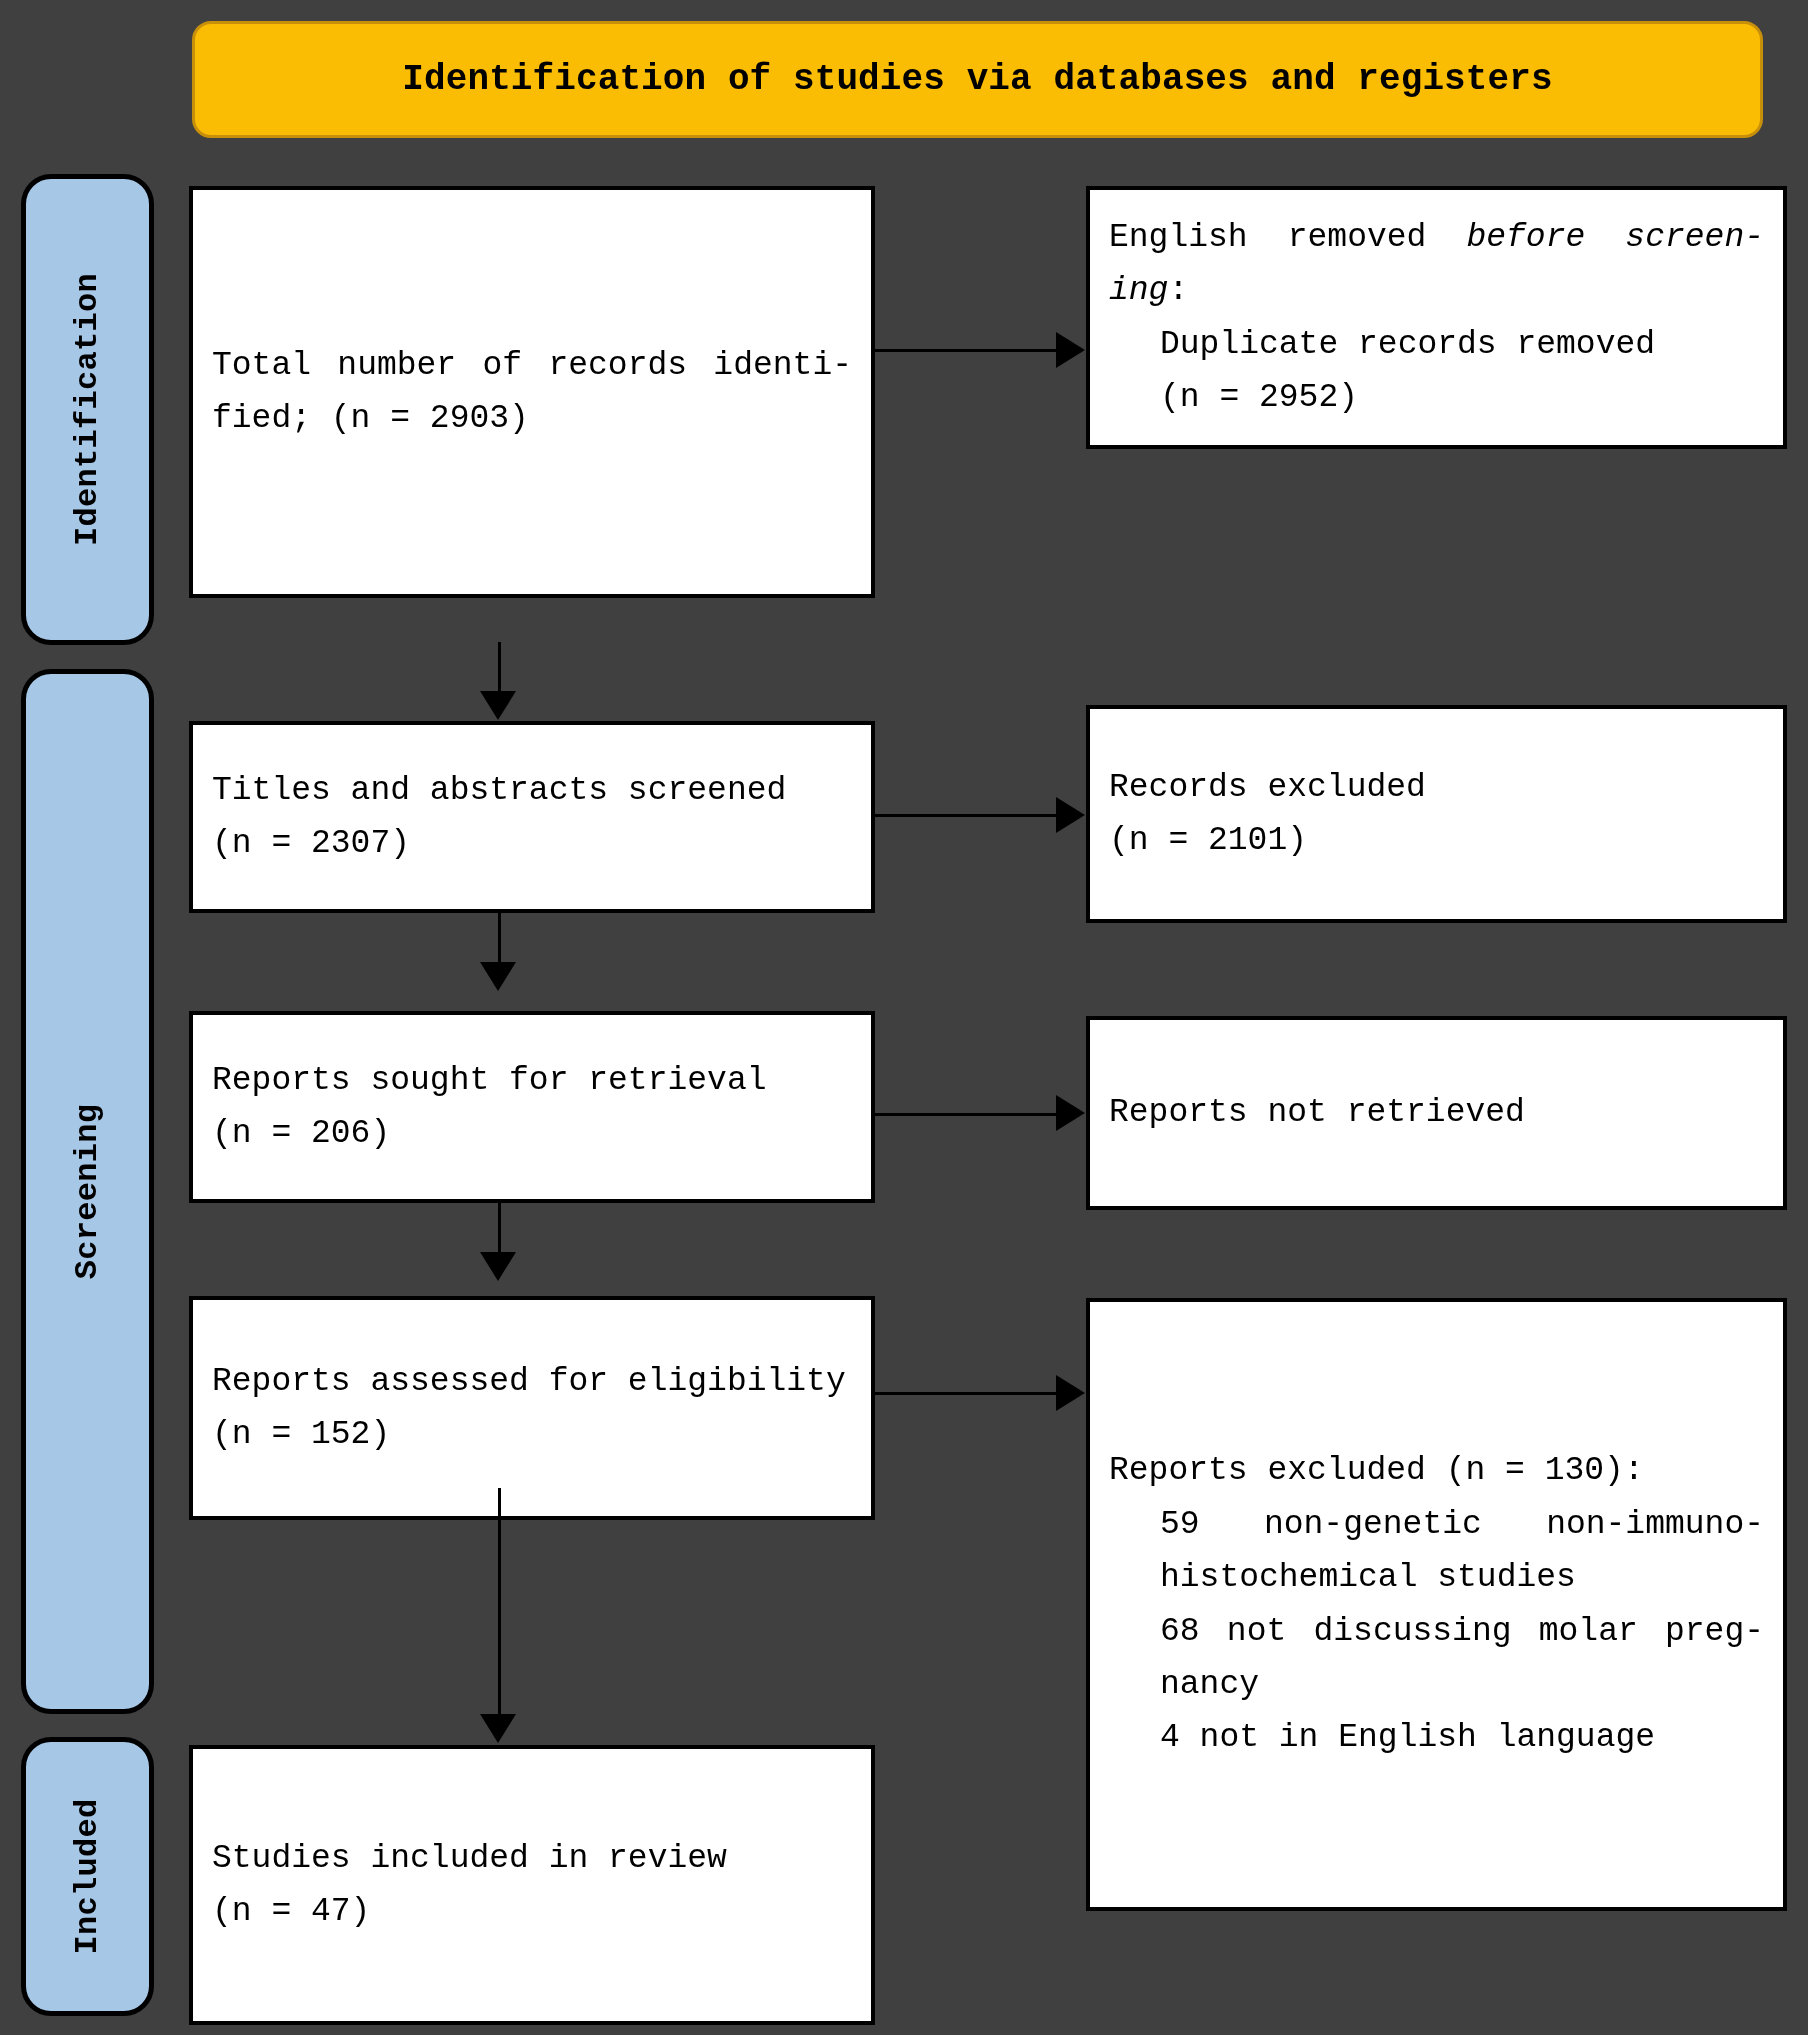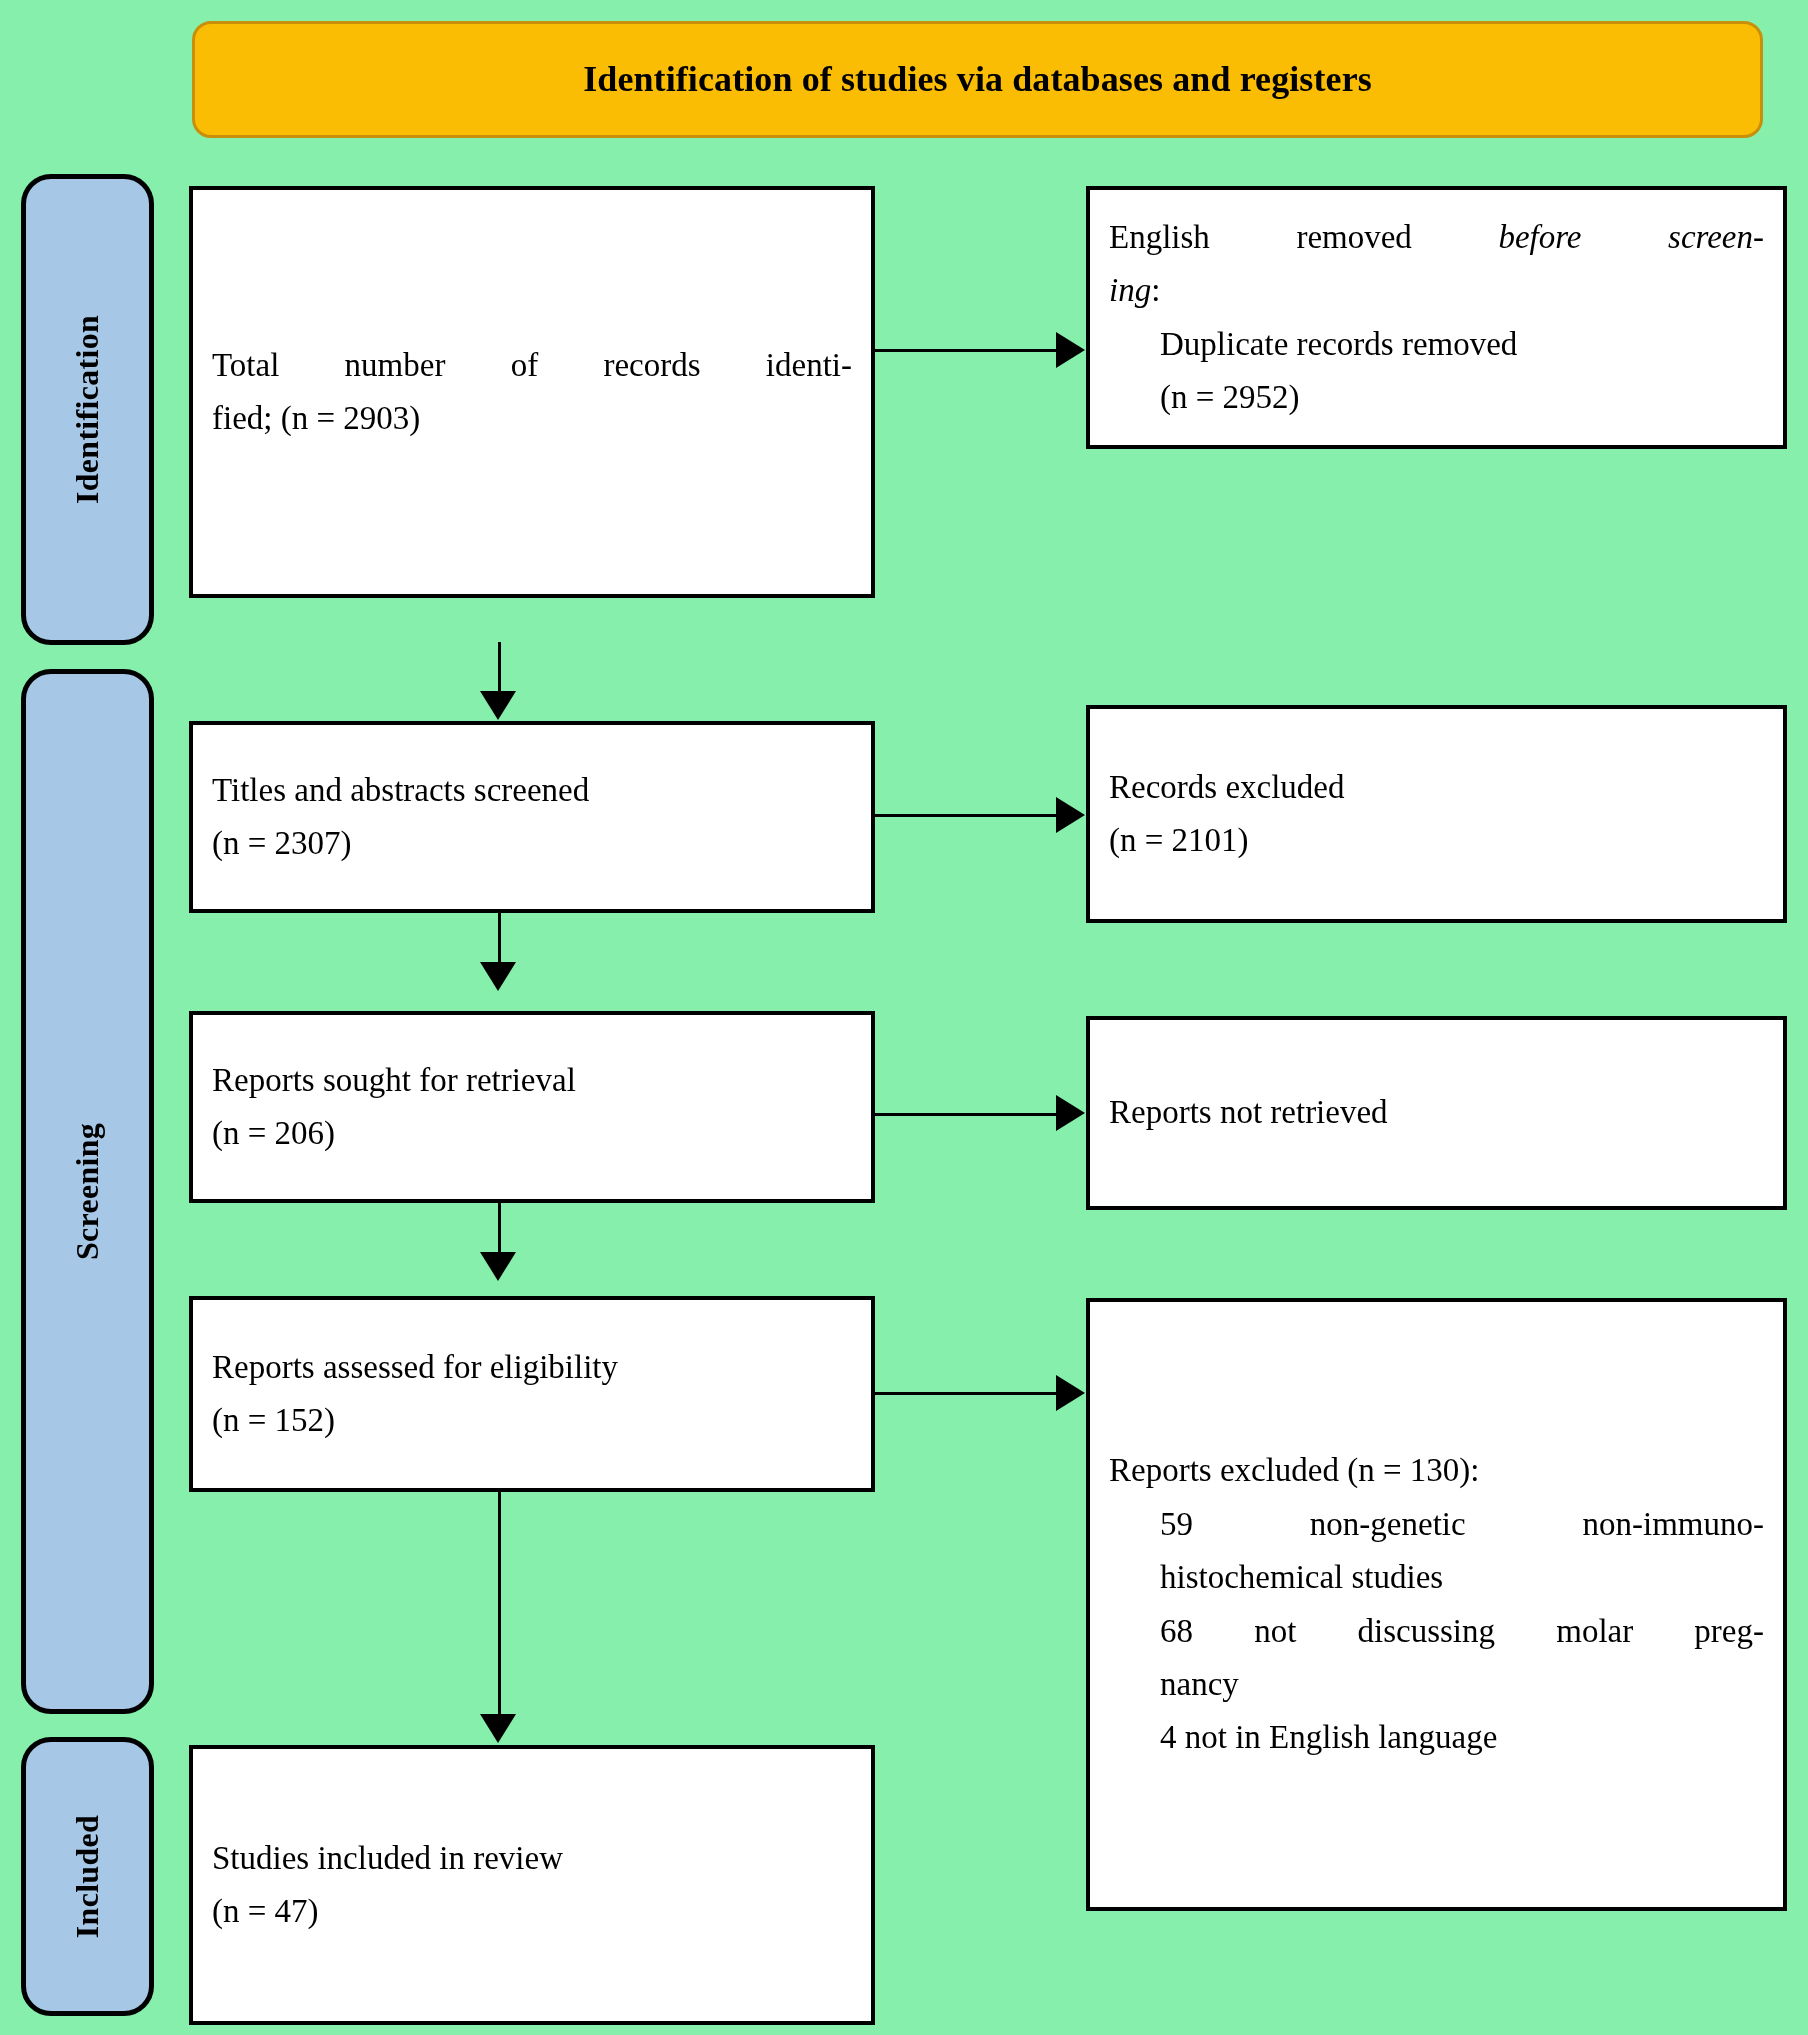--- a/index.html
+++ b/index.html
@@ -4,22 +4,22 @@
 <style>
   html, body {
     margin: 0;
     padding: 0;
     background: #ffffff;
   }
   #page {
     position: relative;
     width: 1809px;
     height: 2035px;
-    background: #86efac;
-    font-family: Liberation Serif, serif;
+    background: #404040;
+    font-family: Liberation Mono, monospace;
     overflow: hidden;
   }
 
   
   .banner {
     position: absolute;
     left: 192px;
     top: 20.6px;
     width: 1571px;
     height: 117px;
@@ -92,21 +92,21 @@
     white-space: normal;
     text-align: justify;
     text-align-last: justify;
   }
   .it { font-style: italic; }
 
   
   #box-identified { left: 189px; top: 186px;  width: 686px; height: 412px; }
   #box-screened   { left: 189px; top: 721px; width: 686px; height: 192px; }
   #box-sought     { left: 189px; top: 1011px; width: 686px; height: 192px; }
-  #box-assessed   { left: 189px; top: 1296px; width: 686px; height: 196px; }
+  #box-assessed   { left: 189px; top: 1296px; width: 686px; height: 224px; }
   #box-included   { left: 189px; top: 1745px; width: 686px; height: 280px; }
 
   
   #box-removed        { left: 1086px; top: 186px;  width: 701px; height: 263px; }
   #box-recexcluded    { left: 1086px; top: 705px; width: 701px; height: 218px; }
   #box-notretrieved   { left: 1086px; top: 1016px; width: 701px; height: 194px; }
   #box-repexcluded    { left: 1086px; top: 1298px; width: 701px; height: 613px; }
 
   
   .vline {

